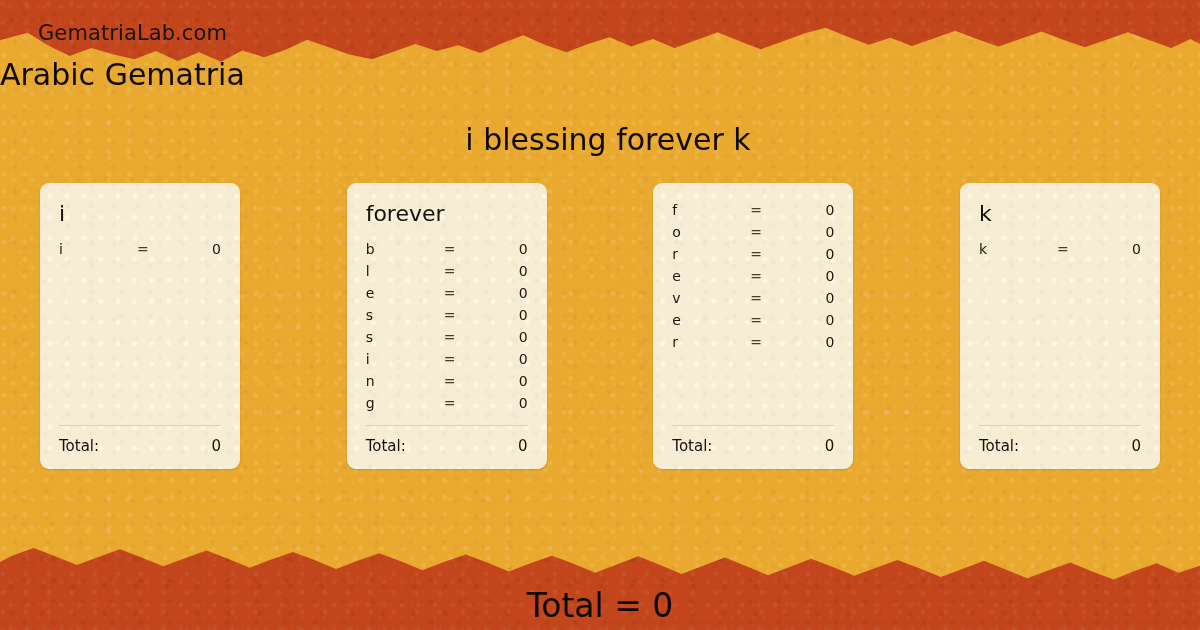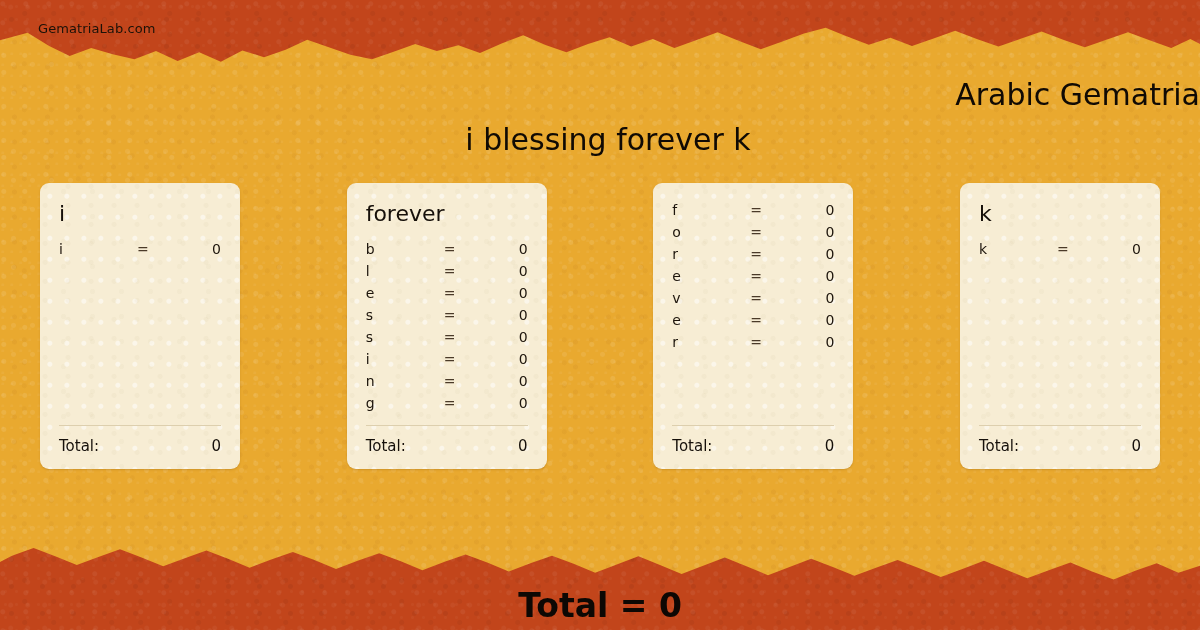--- a/index.html
+++ b/index.html
@@ -70,33 +70,33 @@
       13.6% 89.9%, 11.8% 88.5%, 10.0% 87.2%, 8.2% 88.4%, 6.4% 89.7%, 4.6% 88.3%,
       2.8% 87.0%, 1.0% 88.2%, 0% 89.2%
     );
   }
 
   
   #logo {
     position: absolute;
     left: 38px;
     top: 21px;
-    font-size: 13px;
+    font-size: 21px;
     color: #1b1208;
     letter-spacing: 0.1px;
     white-space: nowrap;
   }
 
   
   #title {
     position: absolute;
     left: 0;
-    top: 77px;
-    width: 1200px;
-    text-align: right;
+    top: 57px;
+    width: 1200px;
+    text-align: left;
     font-size: 30px;
     color: #100a04;
     font-weight: 400;
   }
   #phrase {
     position: absolute;
     left: 8px;
     top: 122px;
     width: 1200px;
     text-align: center;
@@ -174,21 +174,21 @@
 
   
   #bottom-total {
     position: absolute;
     left: 0;
     top: 586px;
     width: 1200px;
     text-align: center;
     font-size: 33px;
     color: #0d0804;
-    font-weight: 700;
+    font-weight: 400;
   }
 </style>
 </head>
 <body>
 
 <div id="stage">
 
   <div id="goldpanel"></div>
 
   <div id="logo">GematriaLab.com</div>

